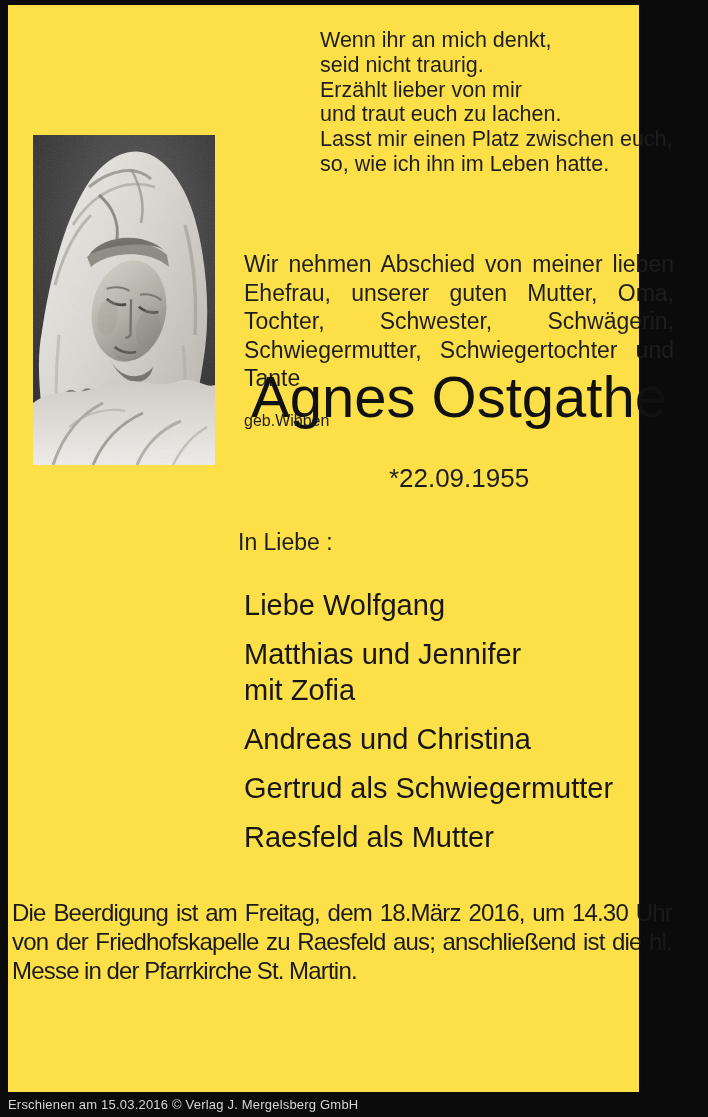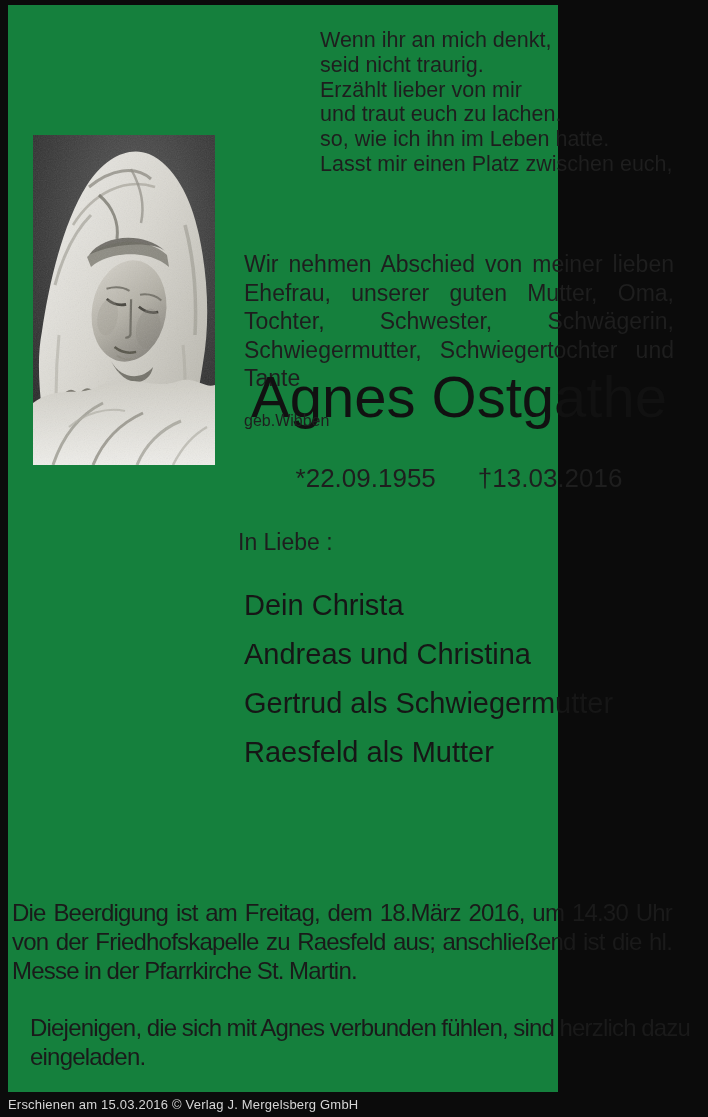--- a/index.html
+++ b/index.html
@@ -5,22 +5,22 @@
   html,body{margin:0;padding:0;}
   body{
     width:708px;height:1117px;position:relative;overflow:hidden;
     font-family:"Liberation Sans", sans-serif;
     background:#ffffff;
   }
   .frame{
     position:absolute;inset:0;background:#0b0b0b;
   }
   .sheet{
-    position:absolute;left:8px;top:5px;width:550px;height:1087px;
-    background:#15803d;color:#1c1c1c;text-decoration:underline;
+    position:absolute;left:8px;top:5px;width:631px;height:1087px;
+    background:#fde047;color:#1c1c1c;text-decoration:underline;
   }
   
   .poem{
     position:absolute;left:312px;top:23px;width:370px;
     font-size:21.5px;line-height:24.8px;color:#1e1e1e;
   }
   .photo{
     position:absolute;left:25px;top:130px;width:182px;height:330px;
     display:block;
   }
@@ -76,22 +76,22 @@
 <body>
 
 <div class="frame">
   <div class="sheet">
 
     <div class="poem">
       <div>Wenn ihr an mich denkt,</div>
       <div>seid nicht traurig.</div>
       <div>Erzählt lieber von mir</div>
       <div>und traut euch zu lachen.</div>
+      <div>Lasst mir einen Platz zwischen euch,</div>
       <div>so, wie ich ihn im Leben hatte.</div>
-      <div>Lasst mir einen Platz zwischen euch,</div>
     </div>
 
     <svg class="photo" viewBox="0 0 182 330" preserveAspectRatio="none" aria-hidden="true">
       <defs>
         <radialGradient id="bgGrad" cx="55%" cy="30%" r="85%">
           <stop offset="0%" stop-color="#5c5c5c"></stop>
           <stop offset="55%" stop-color="#3b3b3b"></stop>
           <stop offset="100%" stop-color="#232323"></stop>
         </radialGradient>
         <linearGradient id="faceGrad" x1="0%" y1="0%" x2="80%" y2="100%">
@@ -167,34 +167,34 @@
     </svg>
 
     <div class="farewell">Wir nehmen Abschied von meiner lieben Ehefrau, unserer guten Mutter, Oma, Tochter, Schwester, Schwägerin, Schwiegermutter, Schwiegertochter und Tante</div>
 
     <div class="name">Agnes Ostgathe</div>
 
     <div class="maiden">geb.Wibben</div>
 
     <div class="dates">
       <span>*22.09.1955</span>
-      <span>†13.03.2016</span>
     </div>
 
     <div class="in-liebe">In Liebe :</div>
 
     <div class="mourners">
-      <div class="mourner">Dein Christa</div>
+      <div class="mourner">Liebe Wolfgang</div>
+      <div class="mourner">Matthias und Jennifer
+mit Zofia</div>
       <div class="mourner">Andreas und Christina</div>
       <div class="mourner">Gertrud als Schwiegermutter</div>
       <div class="mourner">Raesfeld als Mutter</div>
     </div>
 
     <div class="funeral">Die Beerdigung ist am Freitag, dem 18.März 2016, um 14.30 Uhr von der Friedhofskapelle zu Raesfeld aus; anschließend ist die hl. Messe in der Pfarrkirche St. Martin.</div>
 
-    <div class="invitation">Diejenigen, die sich mit Agnes verbunden fühlen, sind herz­lich dazu eingeladen.</div>
 
   </div>
 
   <div class="footer">
     <span class="footer-text">Erschienen am 15.03.2016 © Verlag J. Mergelsberg GmbH</span>
   </div>
 </div>
 
 </body></html>

